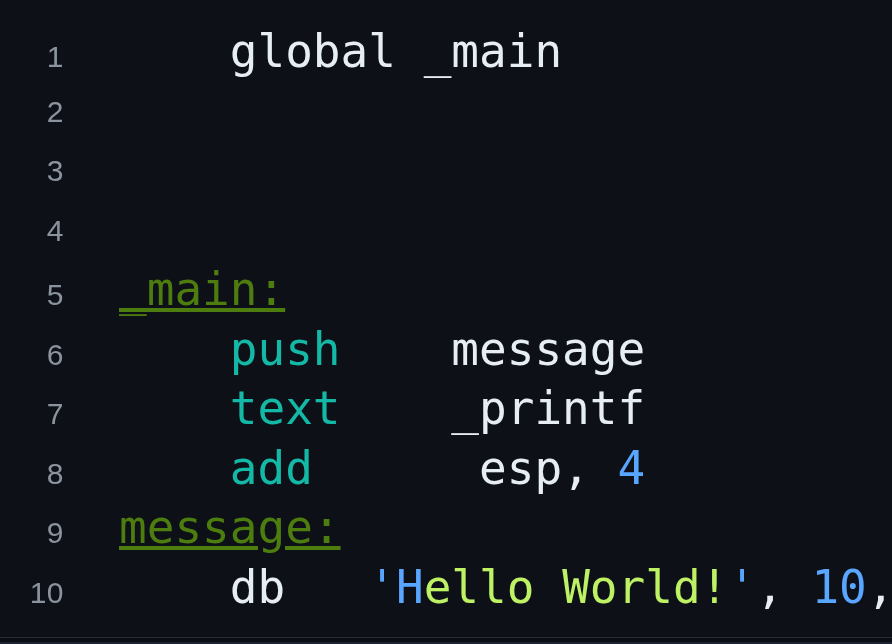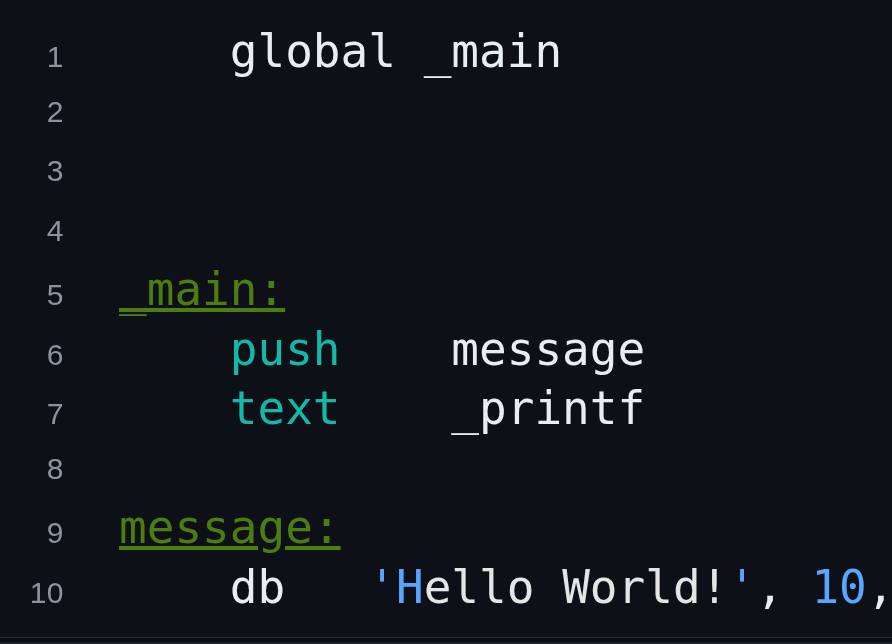--- a/index.html
+++ b/index.html
@@ -58,21 +58,21 @@
     color: #e6edf3;
   }
 
   
   .tok-plain    { color: #e6edf3; }
   .tok-keyword  { color: #14b8a6; }
   .tok-label    { color: #4d7c0f; text-decoration: underline; }
   .tok-section  { color: #58a6ff; }
   .tok-dot      { color: #79b8ff; opacity: 0.85; }
   .tok-number   { color: #58a6ff; }
-  .tok-string   { color: #e5e5e5; text-align: right; }
+  .tok-string   { color: #bef264; text-align: right; }
   .tok-quote    { color: #58a6ff; }
   .tok-punct    { color: #e6edf3; }
 
   .bottom-rule {
     position: absolute;
     left: 0;
     right: 0;
     bottom: 4px;
     height: 1px;
     background: #262c38;
@@ -91,19 +91,19 @@
 
 <div class="editor">
   <div class="code-area">
       <div class="code-line"><div class="gutter">1</div><div class="line-content"><span class="tok-plain">    </span><span class="tok-plain">global</span><span class="tok-plain"> </span><span class="tok-plain">_main</span></div></div>
       <div class="code-line"><div class="gutter">2</div></div>
       <div class="code-line"><div class="gutter">3</div><div class="line-content"></div></div>
       <div class="code-line"><div class="gutter">4</div></div>
       <div class="code-line"><div class="gutter">5</div><div class="line-content"><span class="tok-label">_main:</span></div></div>
       <div class="code-line"><div class="gutter">6</div><div class="line-content"><span class="tok-plain">    </span><span class="tok-keyword">push</span><span class="tok-plain">    </span><span class="tok-plain">message</span></div></div>
       <div class="code-line"><div class="gutter">7</div><div class="line-content"><span class="tok-plain">    </span><span class="tok-keyword">text</span><span class="tok-plain">    </span><span class="tok-plain">_printf</span></div></div>
-      <div class="code-line"><div class="gutter">8</div></div>
+      <div class="code-line"><div class="gutter">8</div><div class="line-content"><span class="tok-plain">    </span><span class="tok-keyword">add</span><span class="tok-plain">      </span><span class="tok-plain">esp</span><span class="tok-punct">, </span><span class="tok-number">4</span></div></div>
       <div class="code-line"><div class="gutter">9</div><div class="line-content"><span class="tok-label">message:</span></div></div>
       <div class="code-line"><div class="gutter">10</div><div class="line-content"><span class="tok-plain">    </span><span class="tok-plain">db</span><span class="tok-plain">   </span><span class="tok-quote">'H</span><span class="tok-string">ello World!</span><span class="tok-quote">'</span><span class="tok-punct">, </span><span class="tok-number">10</span><span class="tok-punct">, </span><span class="tok-number">0</span></div></div>
     </div>
   <div class="bottom-rule"></div>
   <div class="bottom-strip"></div>
 </div>
 
 </body></html>

